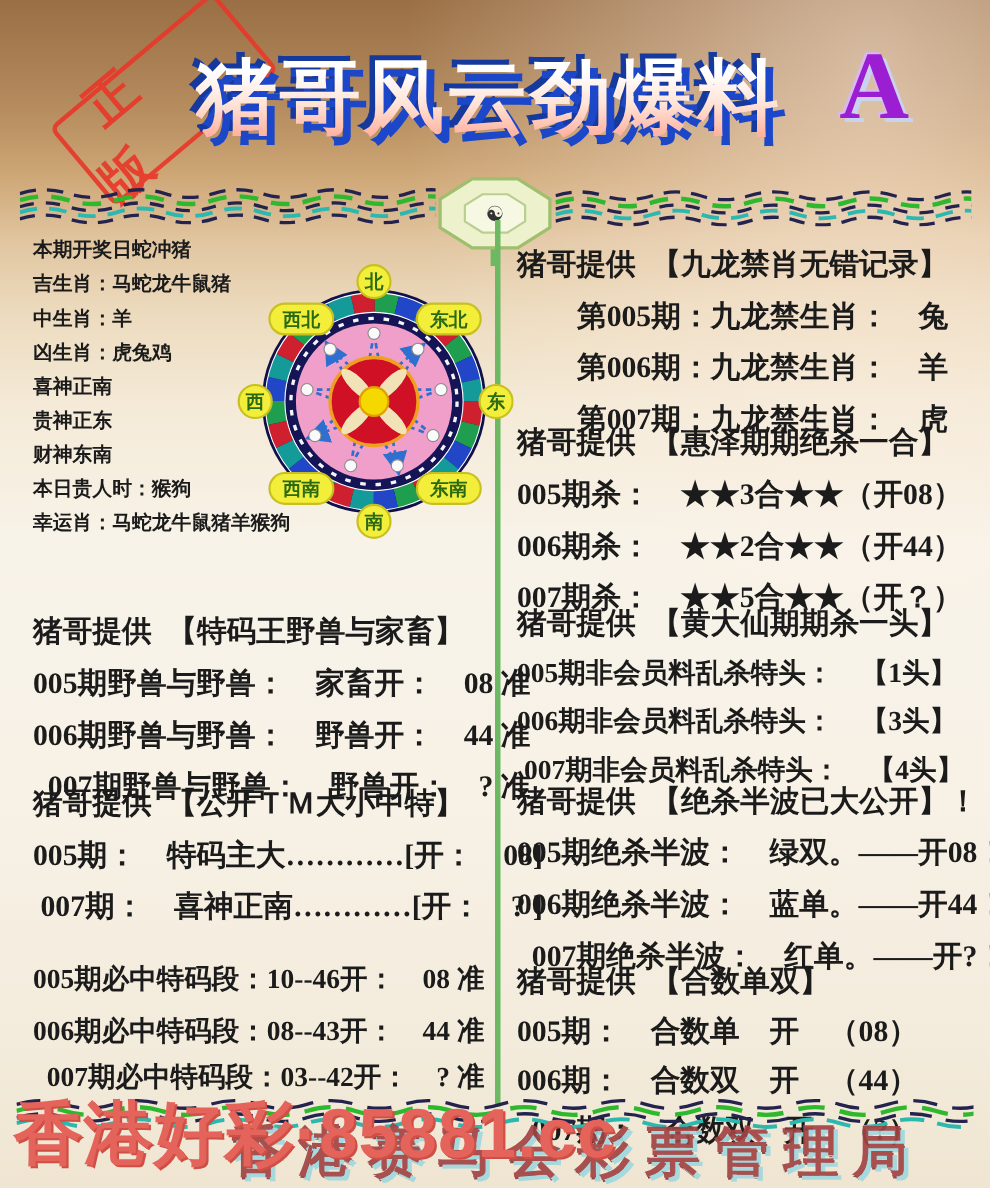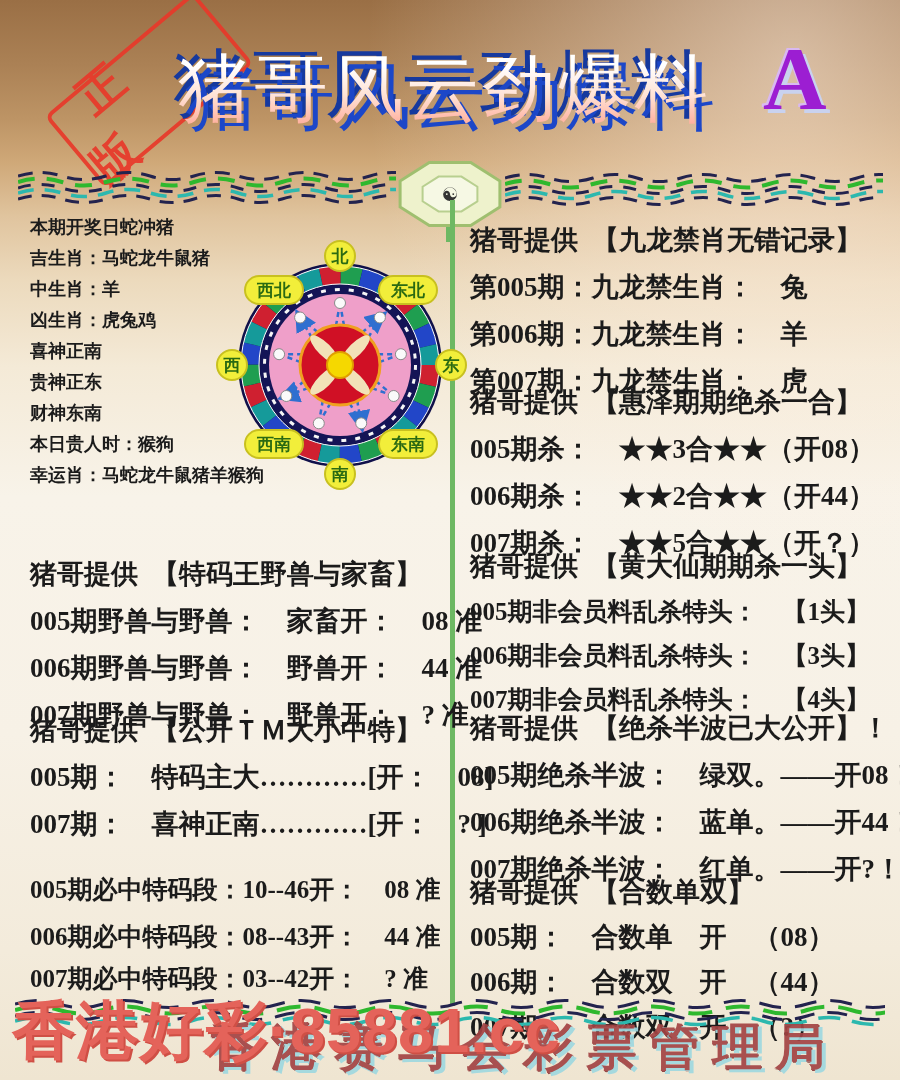--- a/index.html
+++ b/index.html
@@ -12,34 +12,34 @@
         #e0c49e 20%,#ecdabd 26%,#f4ead7 34%,#f8f3e9 46%,#f7f1e6 68%,
         #f3ebdb 88%,#efe5d1 100%);}
   .abs{position:absolute;}
 
   
   #stamp{left:52px;top:43px;width:186px;height:86px;
     border:4px solid #e8392a;border-radius:8px;
     transform:rotate(-40deg);display:flex;align-items:center;justify-content:center;
     color:#e8392a;font-size:46px;font-weight:700;letter-spacing:34px;
     text-indent:34px;opacity:.92;}
-  .title-layer{left:178px;top:40px;font-size:74px;font-weight:400;
+  .title-layer{left:178px;top:40px;font-size:74px;font-weight:700;
     white-space:nowrap;letter-spacing:2px;font-family:"Liberation Sans","DejaVu Sans",sans-serif;}
   #title-back{color:#1c47c8;transform:translate(7px,8px);}
   #title-back2{color:#16399e;transform:translate(-5px,-5px);}
   #title-front{background:linear-gradient(180deg,#ffffff 25%,#ffe3d6 55%,#ff9d8a 95%);
     -webkit-background-clip:text;background-clip:text;color:transparent;}
   #edition{left:763px;top:28px;font-size:88px;font-weight:700;color:#9c1ed2;
     text-shadow:4px 4px 0 #c9d2ef,-2px -2px 0 #d9b8f2;}
 
   
   #vline{left:450px;top:200px;width:5px;height:806px;background:#6db863;}
   .sec{position:absolute;white-space:nowrap;color:#1b1b1b;font-weight:700;}
   .sec .t{font-size:27px;}
-  .sec .r{font-size:27px;margin-top:11px;}
+  .sec .r{font-size:27px;margin-top:11px;text-align:right;}
   .sec.small .r{font-size:25px;}
   .sec .t .gap{display:inline-block;width:14px;}
 
   
   #info{left:30px;top:212px;font-size:18px;line-height:31px;font-weight:700;
     color:#1b1b1b;white-space:nowrap;}
 
   
   #issuer{left:208px;top:1014px;font-size:50px;font-weight:700;color:#a34444;
     letter-spacing:13px;text-shadow:4px 3px 0 #9fd8e0,1px 1px 0 #8a3a3a;

